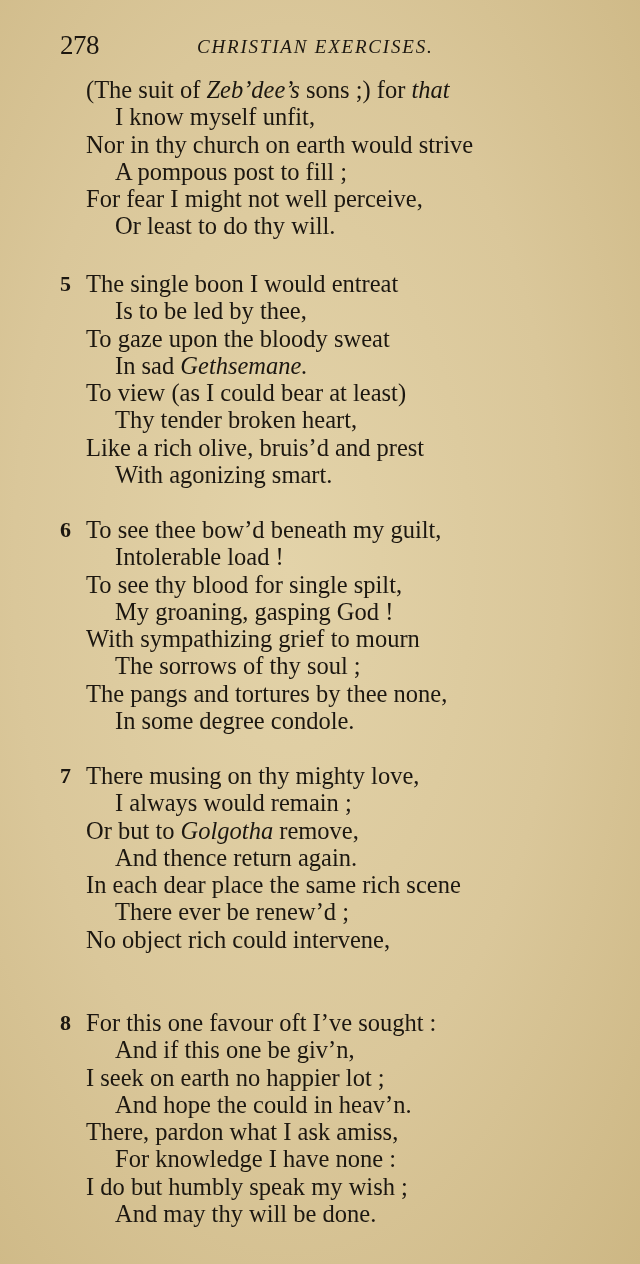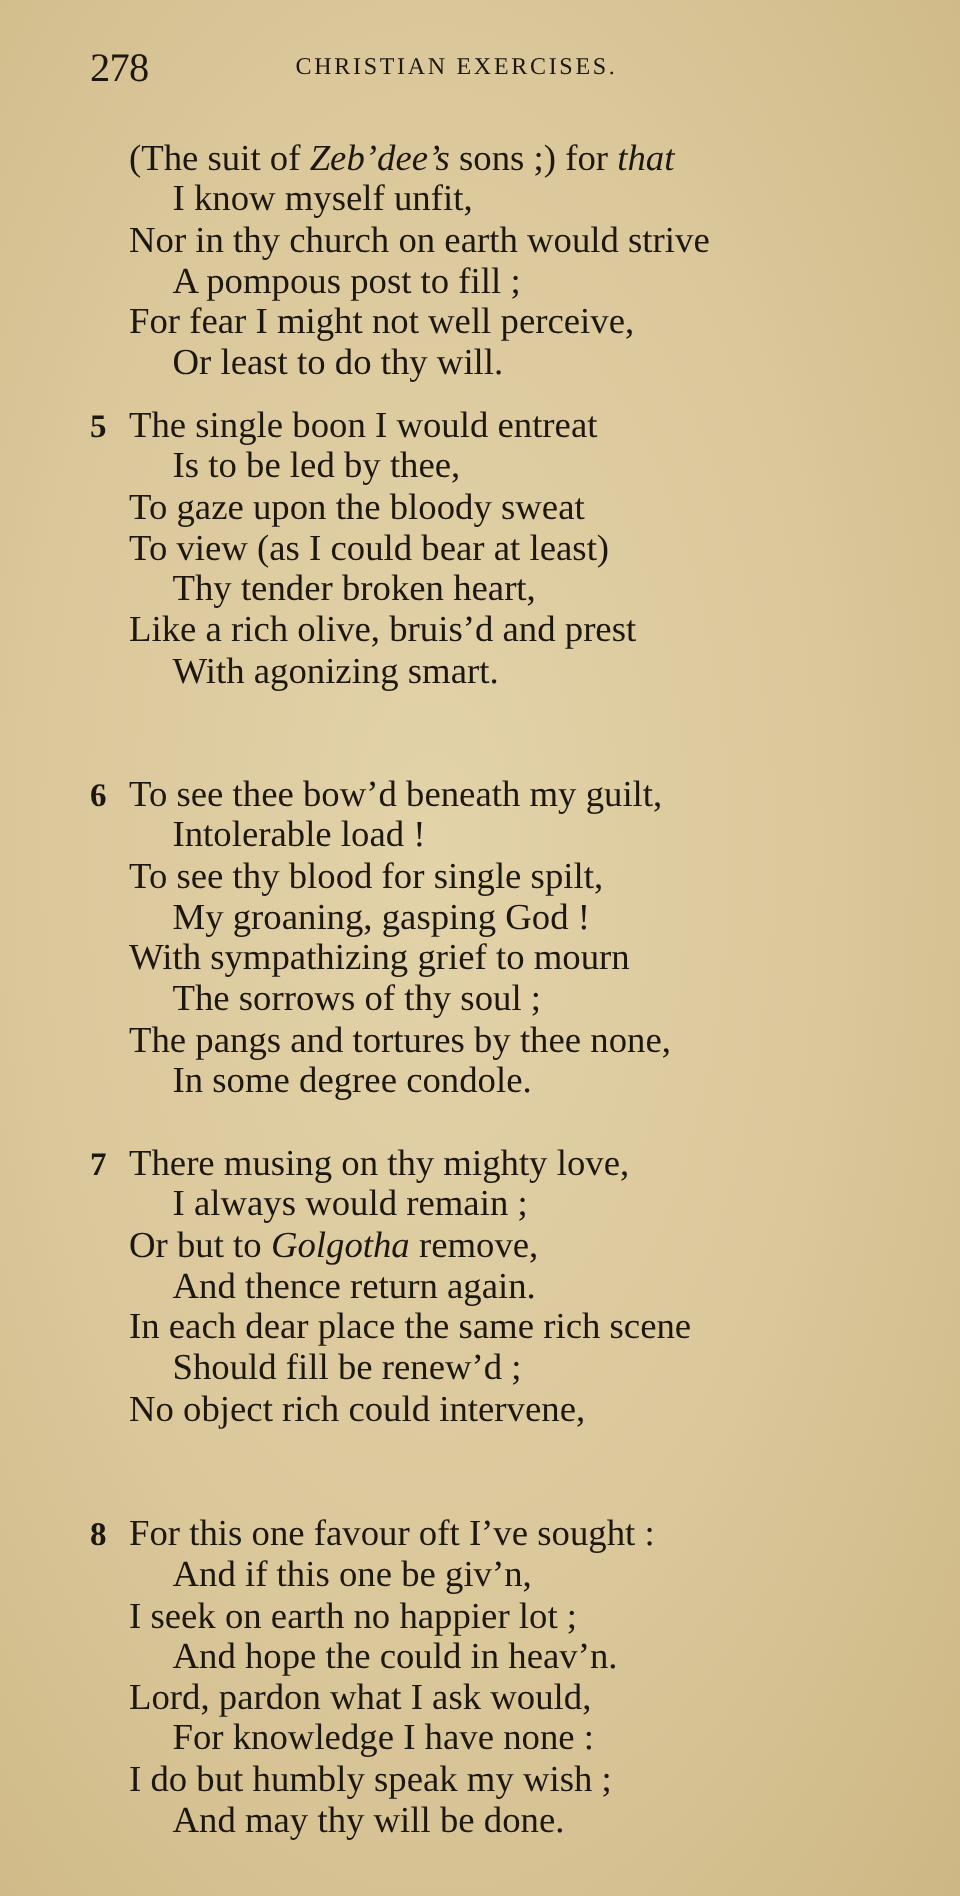--- a/index.html
+++ b/index.html
@@ -6,38 +6,38 @@
   body {
     width:640px; height:1264px; overflow:hidden;
     background: radial-gradient(ellipse at 45% 45%, #e3d3a9 0%, #dac79a 55%, #cdb784 100%);
     font-family: "Liberation Serif", "DejaVu Serif", serif;
     color:#1c1710;
     position:relative;
   }
   .page { position:absolute; left:0; top:0; width:564px; height:1264px; }
   .header { position:absolute; top:28px; left:60px; width:460px; height:36px; }
   .pagenum { position:absolute; left:0; top:2px; font-size:27px; letter-spacing:-0.5px; }
-  .running { position:absolute; left:137px; top:8px; font-size:16px; letter-spacing:1.8px; font-variant: small-caps; text-transform:uppercase; }
+  .running { position:absolute; left:137px; top:8px; font-size:19px; letter-spacing:1.8px; font-variant: small-caps; text-transform:uppercase;font-style:italic; }
   .stanza { position:absolute; left:60px; width:560px; }
   .line { height:27.3px; font-size:24.5px; line-height:27.3px; white-space:nowrap; position:relative; }
   .num { position:absolute; left:0; font-weight:bold; font-size:22px; }
   .t0 { position:absolute; left:26px; }
   .t1 { position:absolute; left:55px; }
   i { font-style:italic; }
 </style>
 </head>
 <body>
 
 <div class="page">
   <div class="header">
     <span class="pagenum">278</span>
     <span class="running">Christian Exercises.</span>
   </div>
 
-  <div class="stanza" style="top:92px;">
+  <div class="stanza" style="top:76px;">
       <div class="line">
         <span class="t0"><span>(The suit of </span><i>Zeb’dee’s</i><span> sons ;) for </span><i>that</i></span>
       </div>
       <div class="line">
         <span class="t1"><span>I know myself unfit,</span></span>
       </div>
       <div class="line">
         <span class="t0"><span>Nor in thy church on earth would strive</span></span>
       </div>
       <div class="line">
@@ -53,20 +53,23 @@
   <div class="stanza" style="top:270px;">
       <div class="line">
         <span class="num">5</span>
         <span class="t0"><span>The single boon I would entreat</span></span>
       </div>
       <div class="line">
         <span class="t1"><span>Is to be led by thee,</span></span>
       </div>
       <div class="line">
         <span class="t0"><span>To gaze upon the bloody sweat</span></span>
+      </div>
+      <div class="line">
+        <span class="t1"><span>In sad </span><i>Gethsemane.</i></span>
       </div>
       <div class="line">
         <span class="t0"><span>To view (as I could bear at least)</span></span>
       </div>
       <div class="line">
         <span class="t1"><span>Thy tender broken heart,</span></span>
       </div>
       <div class="line">
         <span class="t0"><span>Like a rich olive, bruis’d and prest</span></span>
       </div>
@@ -112,42 +115,42 @@
       <div class="line">
         <span class="t0"><span>Or but to </span><i>Golgotha</i><span> remove,</span></span>
       </div>
       <div class="line">
         <span class="t1"><span>And thence return again.</span></span>
       </div>
       <div class="line">
         <span class="t0"><span>In each dear place the same rich scene</span></span>
       </div>
       <div class="line">
-        <span class="t1"><span>Should fill be renew’d ;</span></span>
+        <span class="t1"><span>There ever be renew’d ;</span></span>
       </div>
       <div class="line">
         <span class="t0"><span>No object rich could intervene,</span></span>
       </div>
     </div>
   <div class="stanza" style="top:1009px;">
       <div class="line">
         <span class="num">8</span>
         <span class="t0"><span>For this one favour oft I’ve sought :</span></span>
       </div>
       <div class="line">
         <span class="t1"><span>And if this one be giv’n,</span></span>
       </div>
       <div class="line">
         <span class="t0"><span>I seek on earth no happier lot ;</span></span>
       </div>
       <div class="line">
         <span class="t1"><span>And hope the could in heav’n.</span></span>
       </div>
       <div class="line">
-        <span class="t0"><span>Lord, pardon what I ask would,</span></span>
+        <span class="t0"><span>There, pardon what I ask amiss,</span></span>
       </div>
       <div class="line">
         <span class="t1"><span>For knowledge I have none :</span></span>
       </div>
       <div class="line">
         <span class="t0"><span>I do but humbly speak my wish ;</span></span>
       </div>
       <div class="line">
         <span class="t1"><span>And may thy will be done.</span></span>
       </div>

